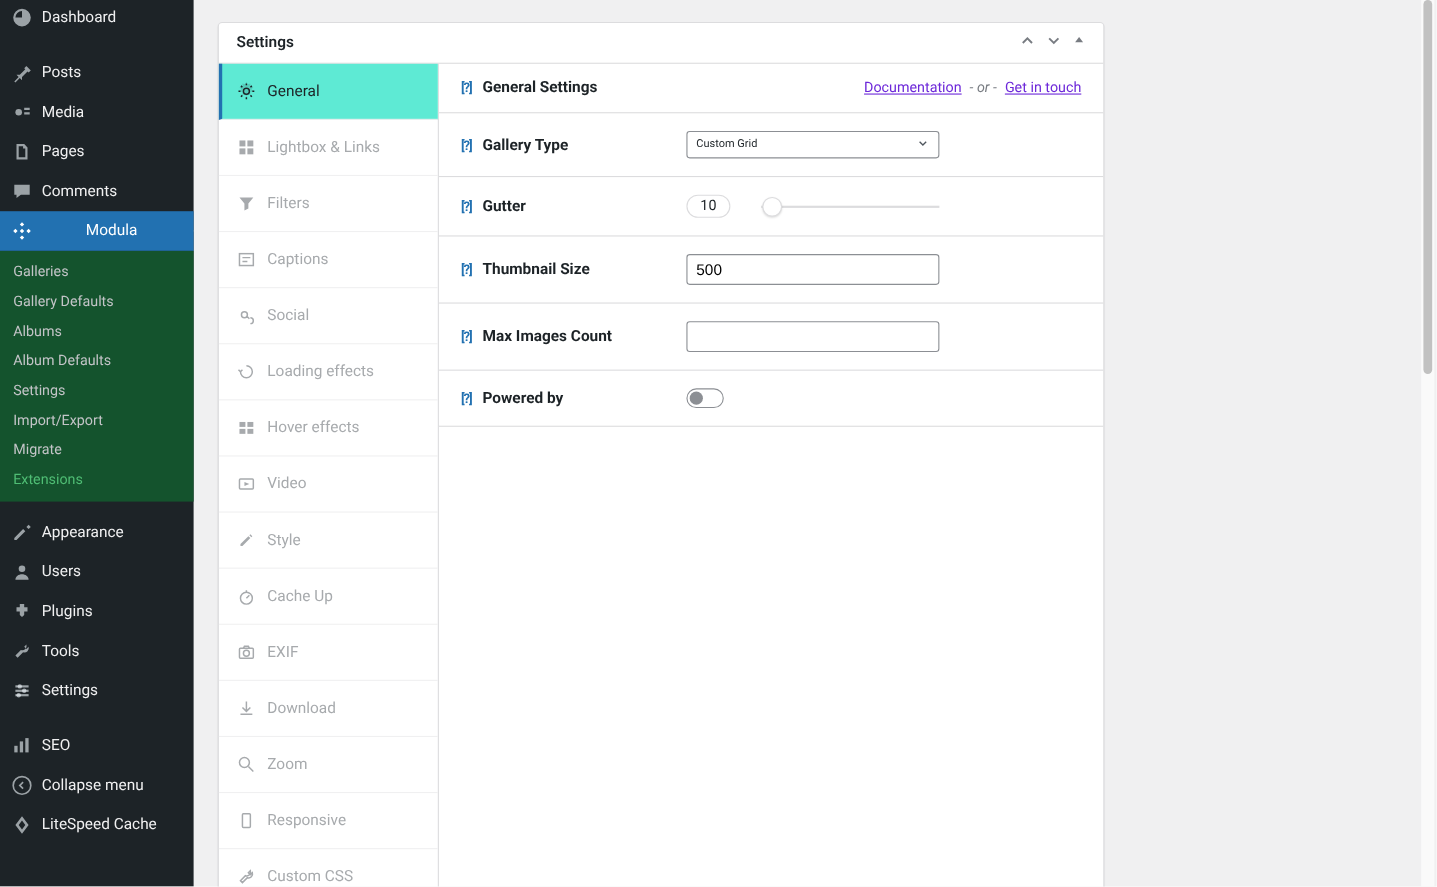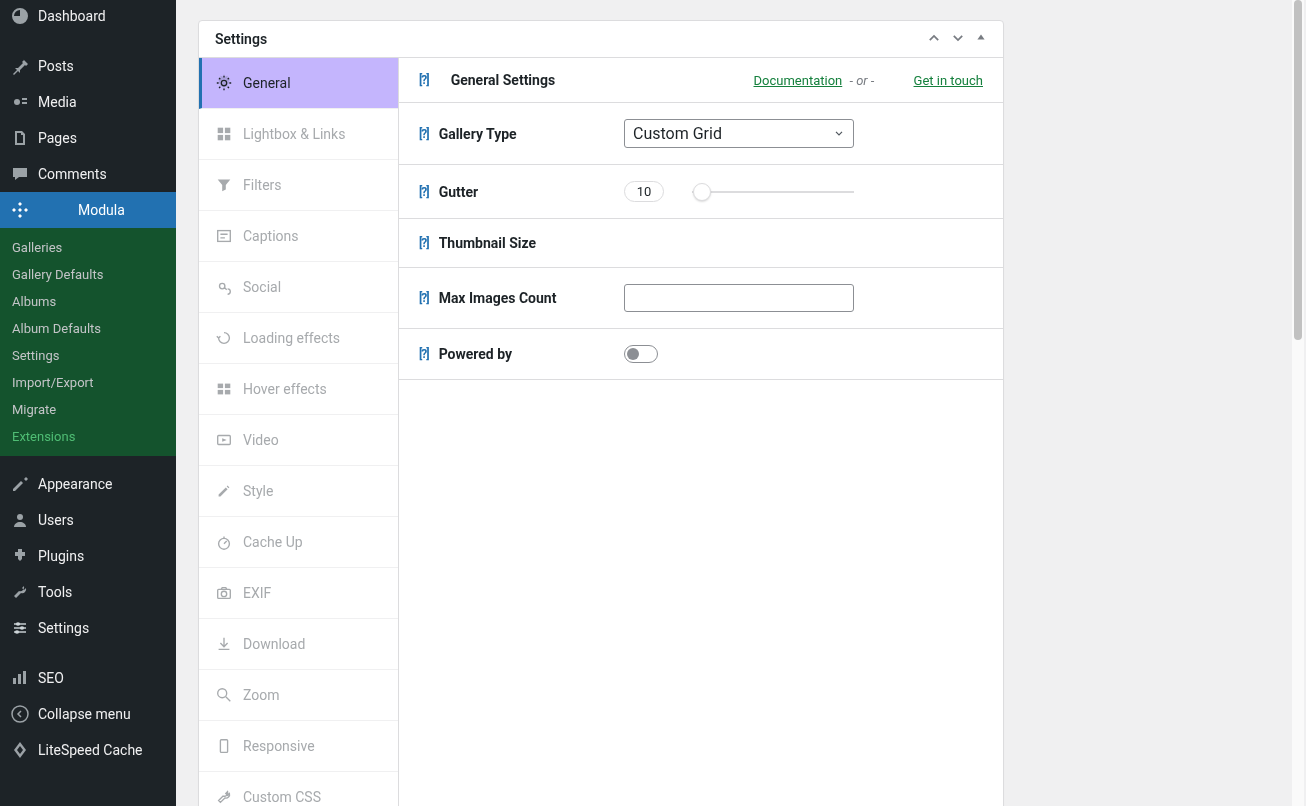--- a/index.html
+++ b/index.html
@@ -118,21 +118,21 @@
   align-items: center;
   gap: 10px;
   padding: 16px 16px;
   border-bottom: 1px solid #f0f0f1;
   color: #a7aaad;
   font-size: 14px;
   cursor: pointer;
 }
 .vtab.active {
   color: #1d2327;
-  background: #c4b5fd;
+  background: #5eead4;
   border-left: 3px solid #2271b1;
   padding-left: 13px;
 }
 .vtab.active .tab-icon { color: #1d2327; }
 .tab-icon {
   width: 18px;
   height: 18px;
   display: inline-flex;
   align-items: center;
   justify-content: center;
@@ -148,29 +148,27 @@
   border-bottom: 1px solid #dcdcde;
 }
 .section-header-left {
   display: flex;
   align-items: center;
   gap: 10px;
 }
 .section-header h3 {
   font-size: 14px;
   font-weight: 700;
-  margin-left: 12px;
 }
 .section-header-right {
   font-size: 13px;
 }
 .section-header-right a {
-  color: #15803d;
+  color: #6d28d9;
   text-decoration: underline;
-  margin-left: 32px;
 }
 .section-header-right .or {
   color: #787c82;
   font-style: italic;
   margin: 0 4px;
 }
 .help-badge {
   display: inline-flex;
   align-items: center;
   justify-content: center;
@@ -198,21 +196,21 @@
 .field-control { flex: 1; }
 
 .select-wrap {
   width: 230px;
   display: flex;
   align-items: center;
   justify-content: space-between;
   border: 1px solid #8c8f94;
   border-radius: 3px;
   padding: 4px 8px;
-  font-size: 16px;
+  font-size: 10px;
   cursor: pointer;
 }
 .select-wrap .chev { color: #50575e; }
 
 .gutter-wrap {
   display: flex;
   align-items: center;
   gap: 28px;
   width: 230px;
 }
@@ -627,20 +625,23 @@
               </div>
             </div>
           </div>
         </div>
 
         <div class="field-row">
           <div class="field-label">
             <span class="help-badge">[?]</span>
             <span>Thumbnail Size</span>
           </div>
+          <div class="field-control">
+            <input type="text" class="text-input" value="500" style="">
+          </div>
         </div>
 
         <div class="field-row">
           <div class="field-label">
             <span class="help-badge">[?]</span>
             <span>Max Images Count</span>
           </div>
           <div class="field-control">
             <input type="text" class="text-input" value="" style="">
           </div>

